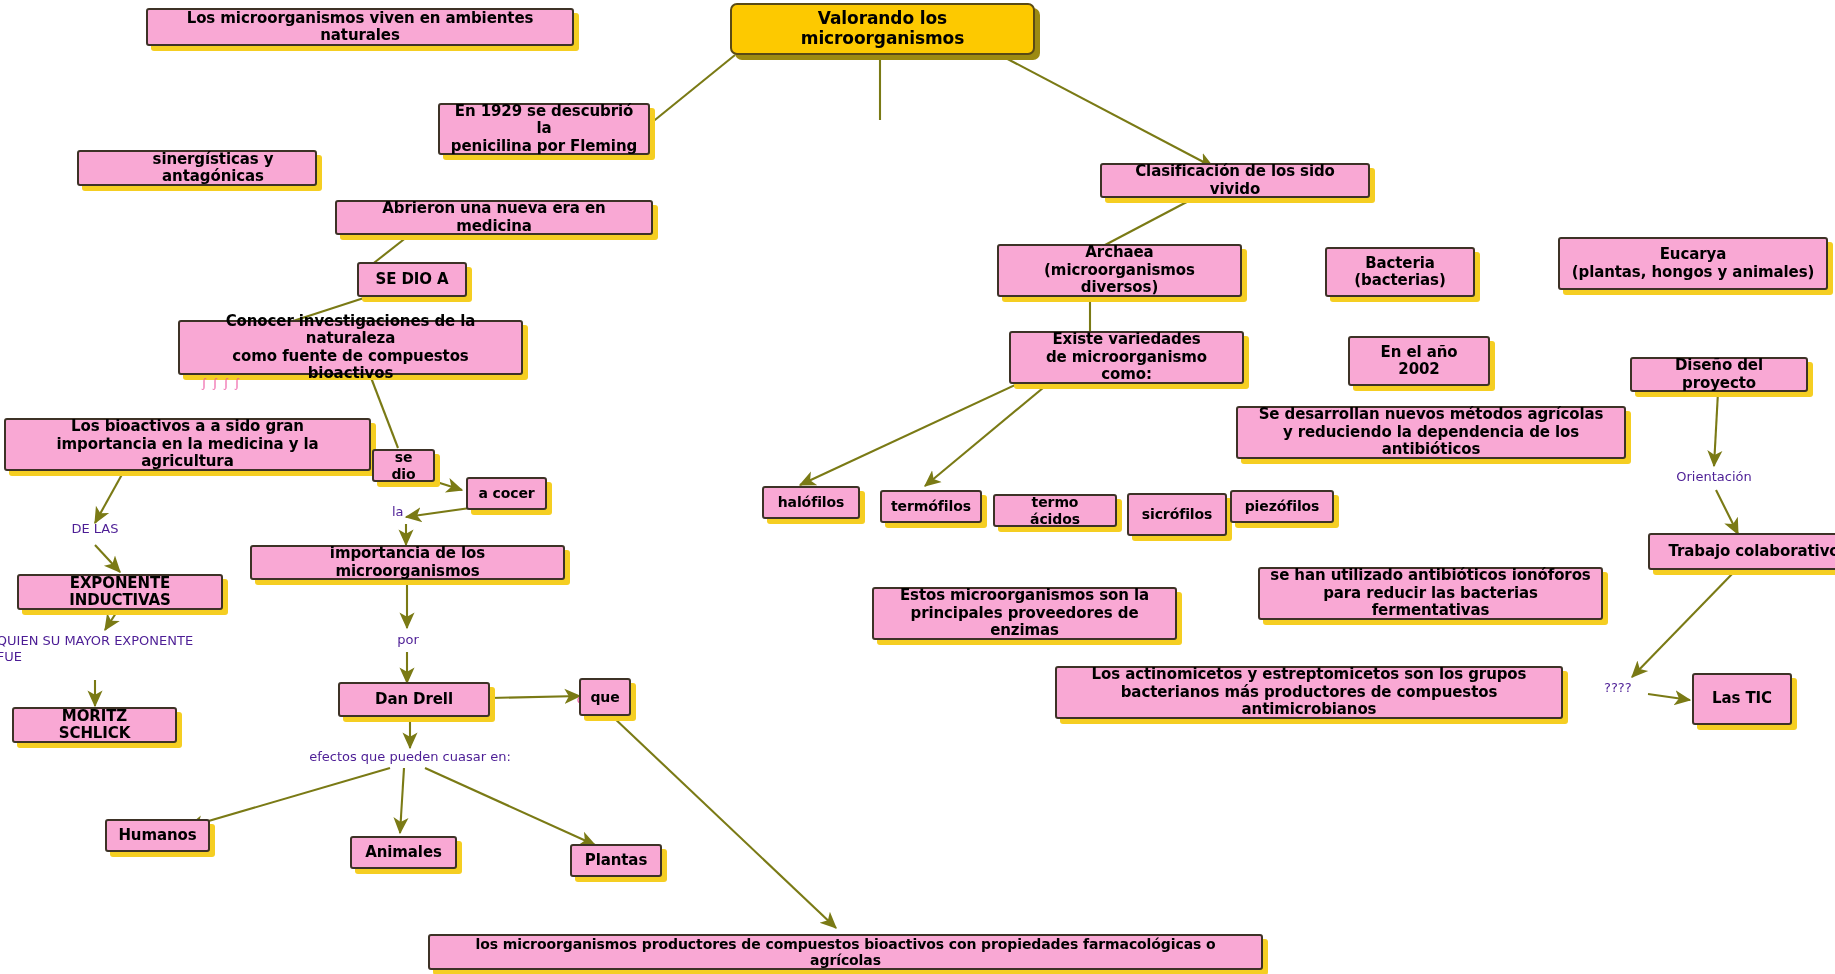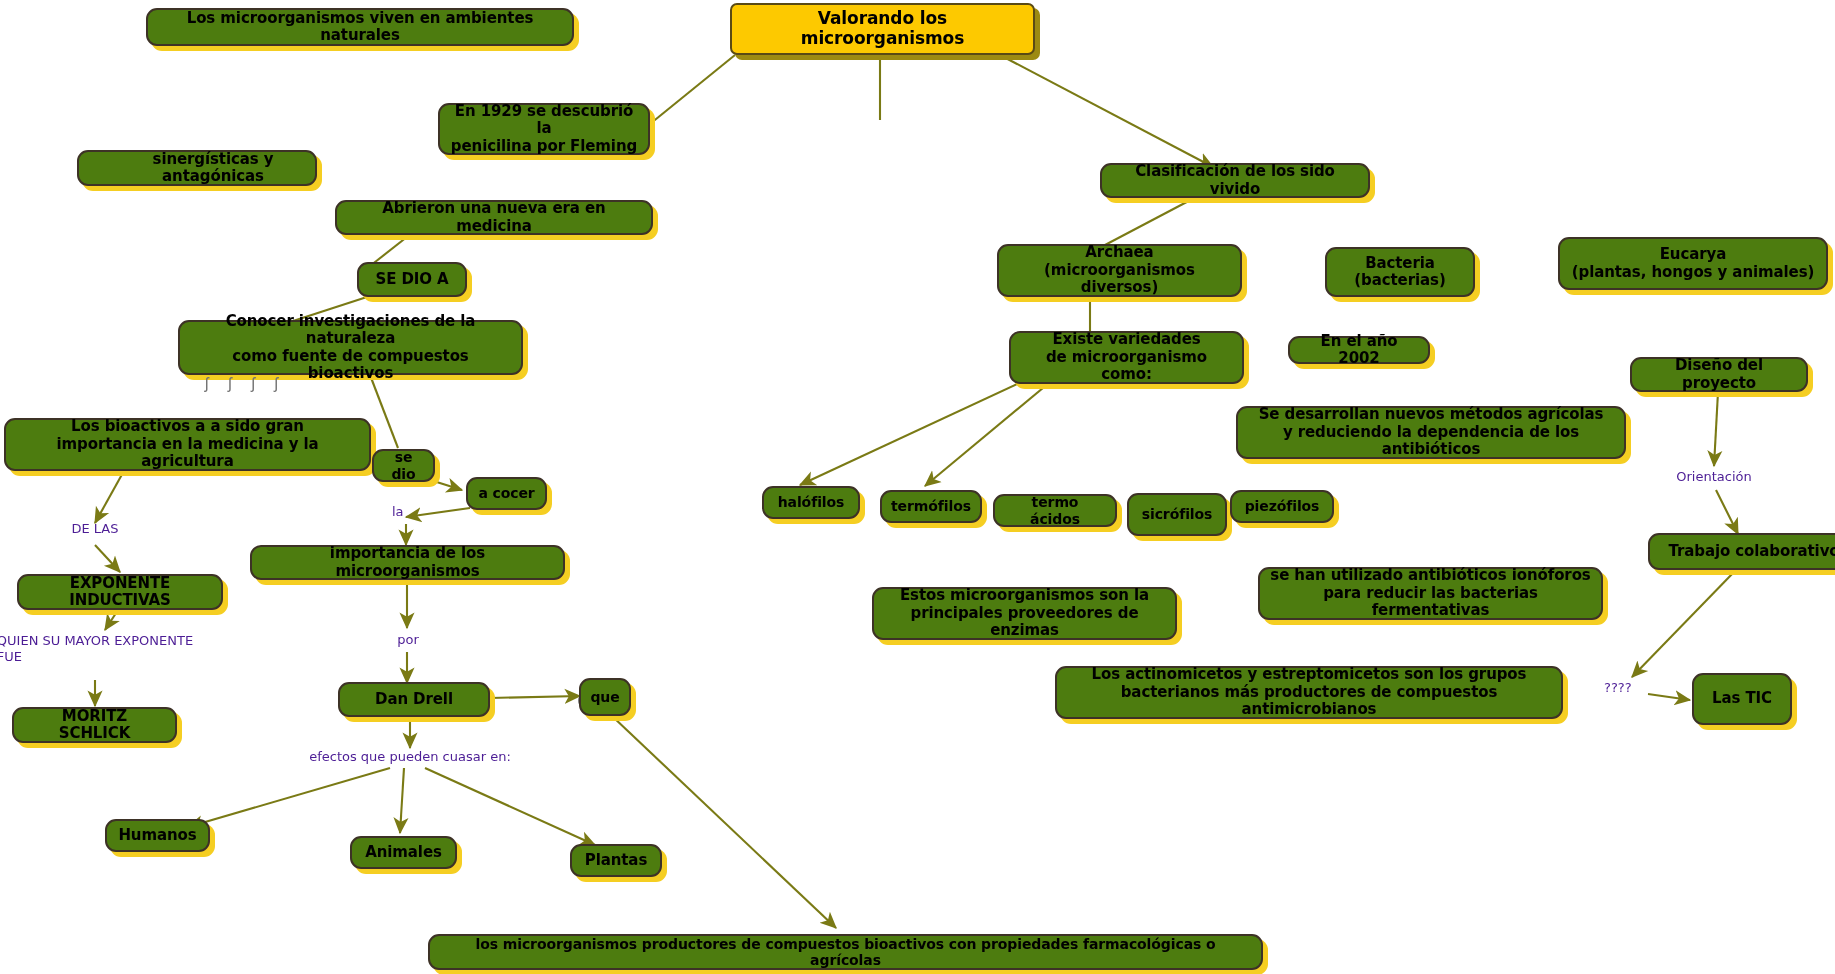--- a/index.html
+++ b/index.html
@@ -22,23 +22,23 @@
     position: absolute;
     left: 0; top: 0;
     width: 1835px;
     height: 974px;
     pointer-events: none;
   }
   
   .node {
     position: absolute;
     box-sizing: border-box;
-    background: #4d7c0f;
+    background: #f9a8d4;
     border: 2px solid #3d3226;
-    border-radius: 11px;
+    border-radius: 3px;
     box-shadow: 5px 5px 0 0 #f5ce22;
     color: #000000;
     font-weight: bold;
     font-size: 15px;
     line-height: 1.16;
     text-align: center;
     display: flex;
     align-items: center;
     justify-content: center;
     padding: 3px 10px;
@@ -61,24 +61,24 @@
     font-weight: normal;
     font-size: 13px;
     line-height: 1.2;
     text-align: left;
     white-space: pre-line;
     pointer-events: none;
   }
   .linklabel.c { transform: translateX(-50%); }
   .ghost {
     position: absolute;
-    color: #737373;
-    font-size: 16px;
+    color: #ec4899;
+    font-size: 12px;
     letter-spacing: 2px;
-    font-family: Liberation Mono, monospace;
+    font-family: Liberation Serif, serif;
   }
 </style>
 </head>
 <body>
 
 <div id="canvas">
 
   <svg id="edges" viewBox="0 0 1835 974" width="1835" height="974" xmlns="http://www.w3.org/2000/svg">
     <defs>
       <marker id="ah" markerWidth="9" markerHeight="9" refX="7.4" refY="4.2" orient="auto" markerUnits="strokeWidth">
@@ -211,21 +211,21 @@
 
   <div class="node" style="left:1325px; top:247px; width:150px; height:50px;">Bacteria
 (bacterias)</div>
 
   <div class="node" style="left:1558px; top:237px; width:270px; height:53px;">Eucarya
 (plantas, hongos y animales)</div>
 
   <div class="node" style="left:1009px; top:331px; width:235px; height:53px;">Existe variedades
 de microorganismo como:</div>
 
-  <div class="node" style="left:1288px; top:336px; width:142px; height:28px;">En el año 2002</div>
+  <div class="node" style="left:1348px; top:336px; width:142px; height:50px;">En el año 2002</div>
 
   <div class="node" style="left:1236px; top:406px; width:390px; height:53px;">Se desarrollan nuevos métodos agrícolas
 y reduciendo la dependencia de los antibióticos</div>
 
   <div class="node small" style="left:762px; top:486px; width:98px; height:33px;">halófilos</div>
 
   <div class="node small" style="left:880px; top:490px; width:102px; height:33px;">termófilos</div>
 
   <div class="node small" style="left:993px; top:494px; width:124px; height:33px;">termo ácidos</div>
 

